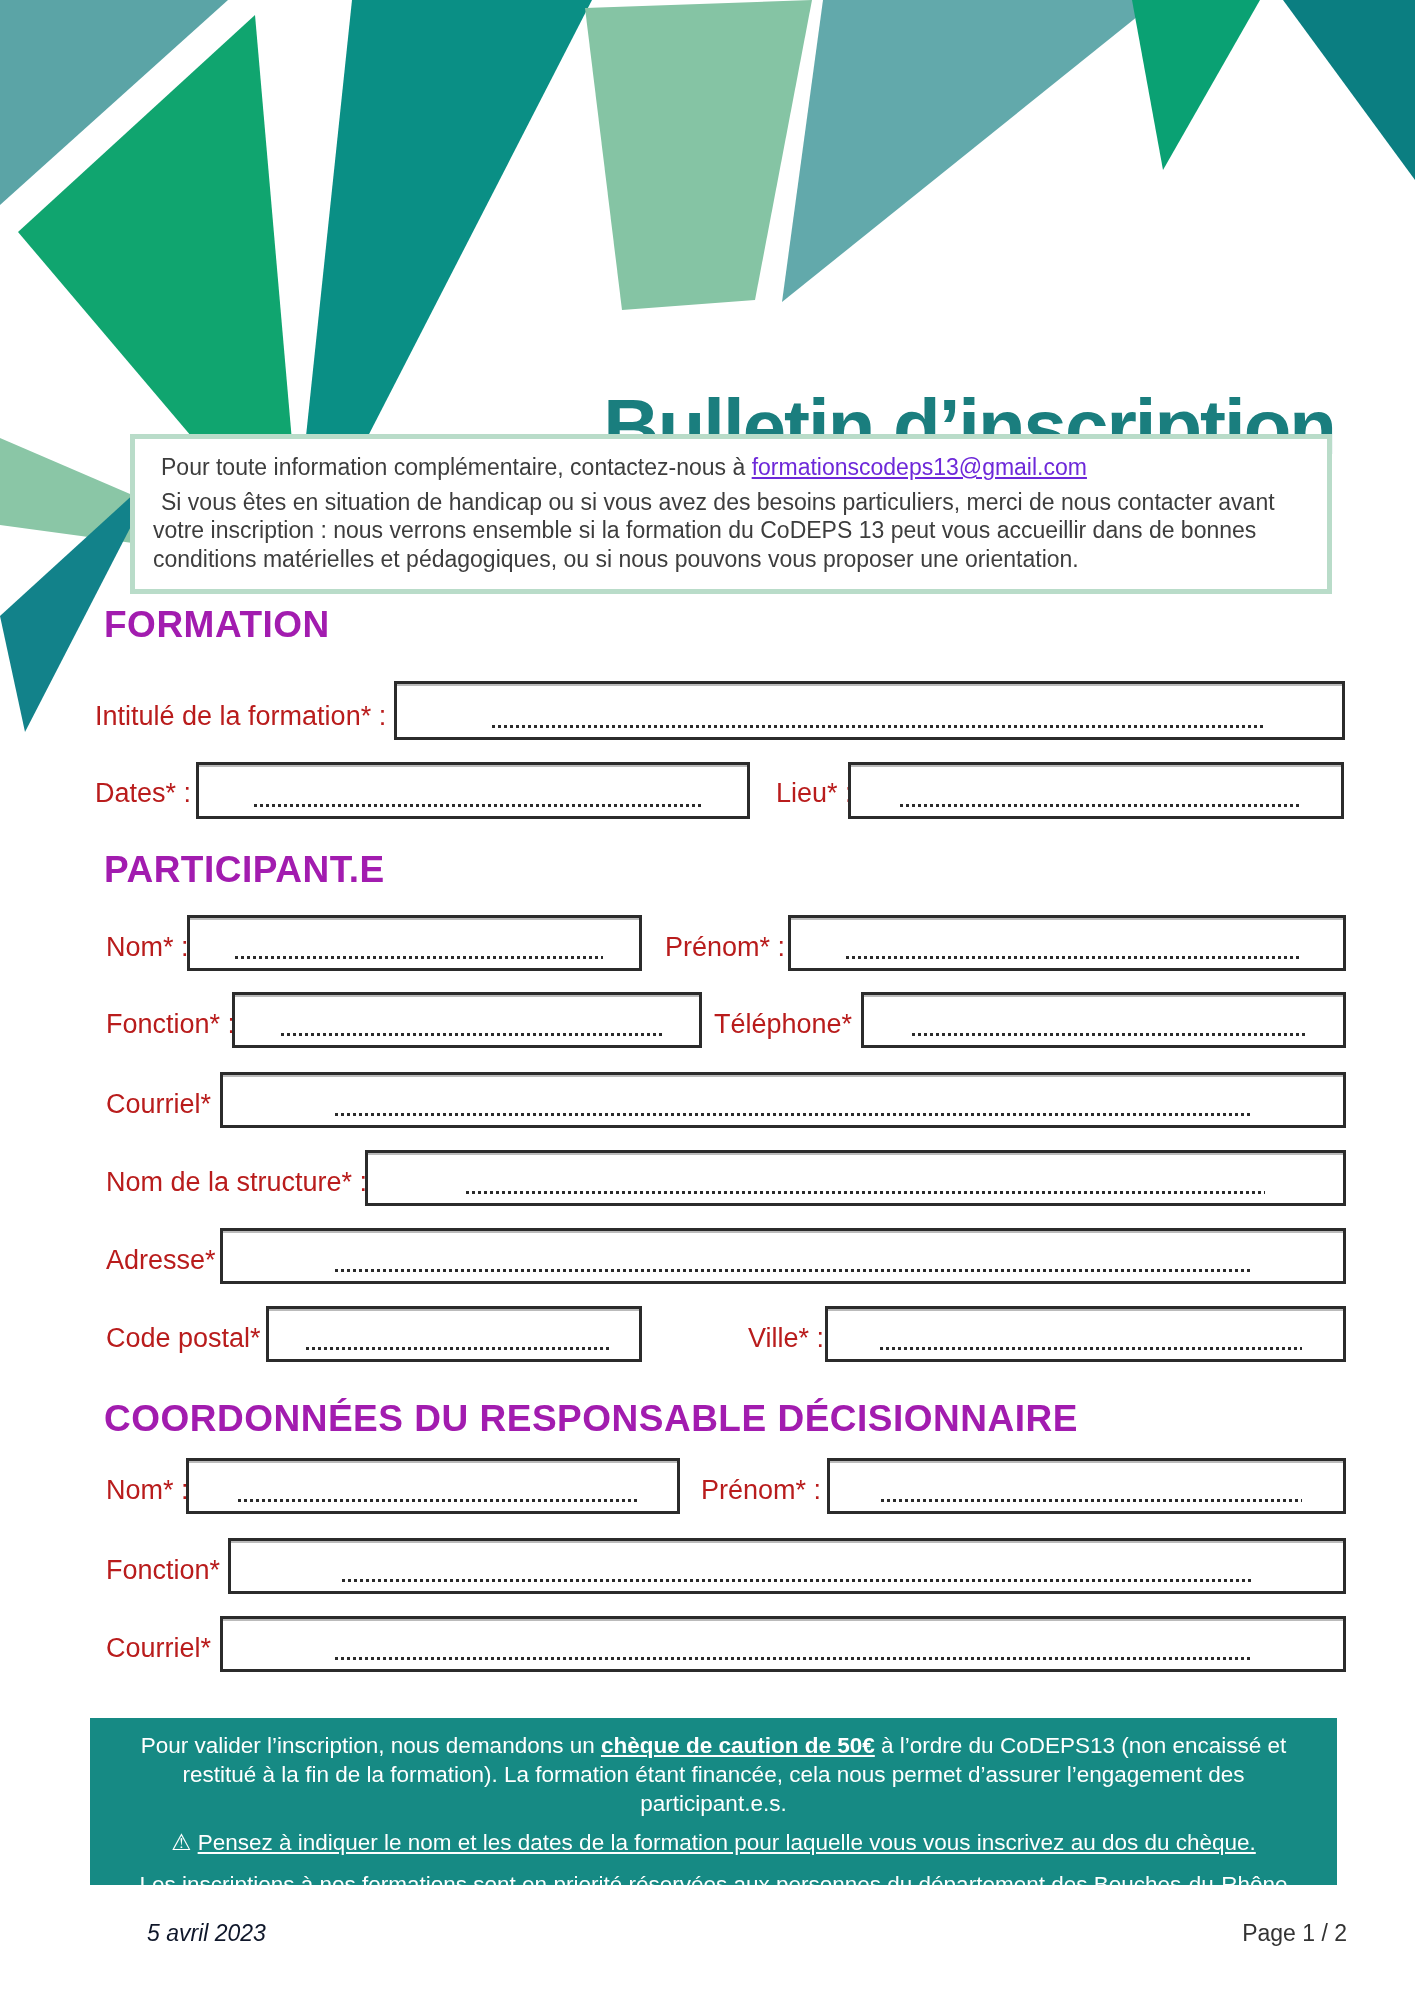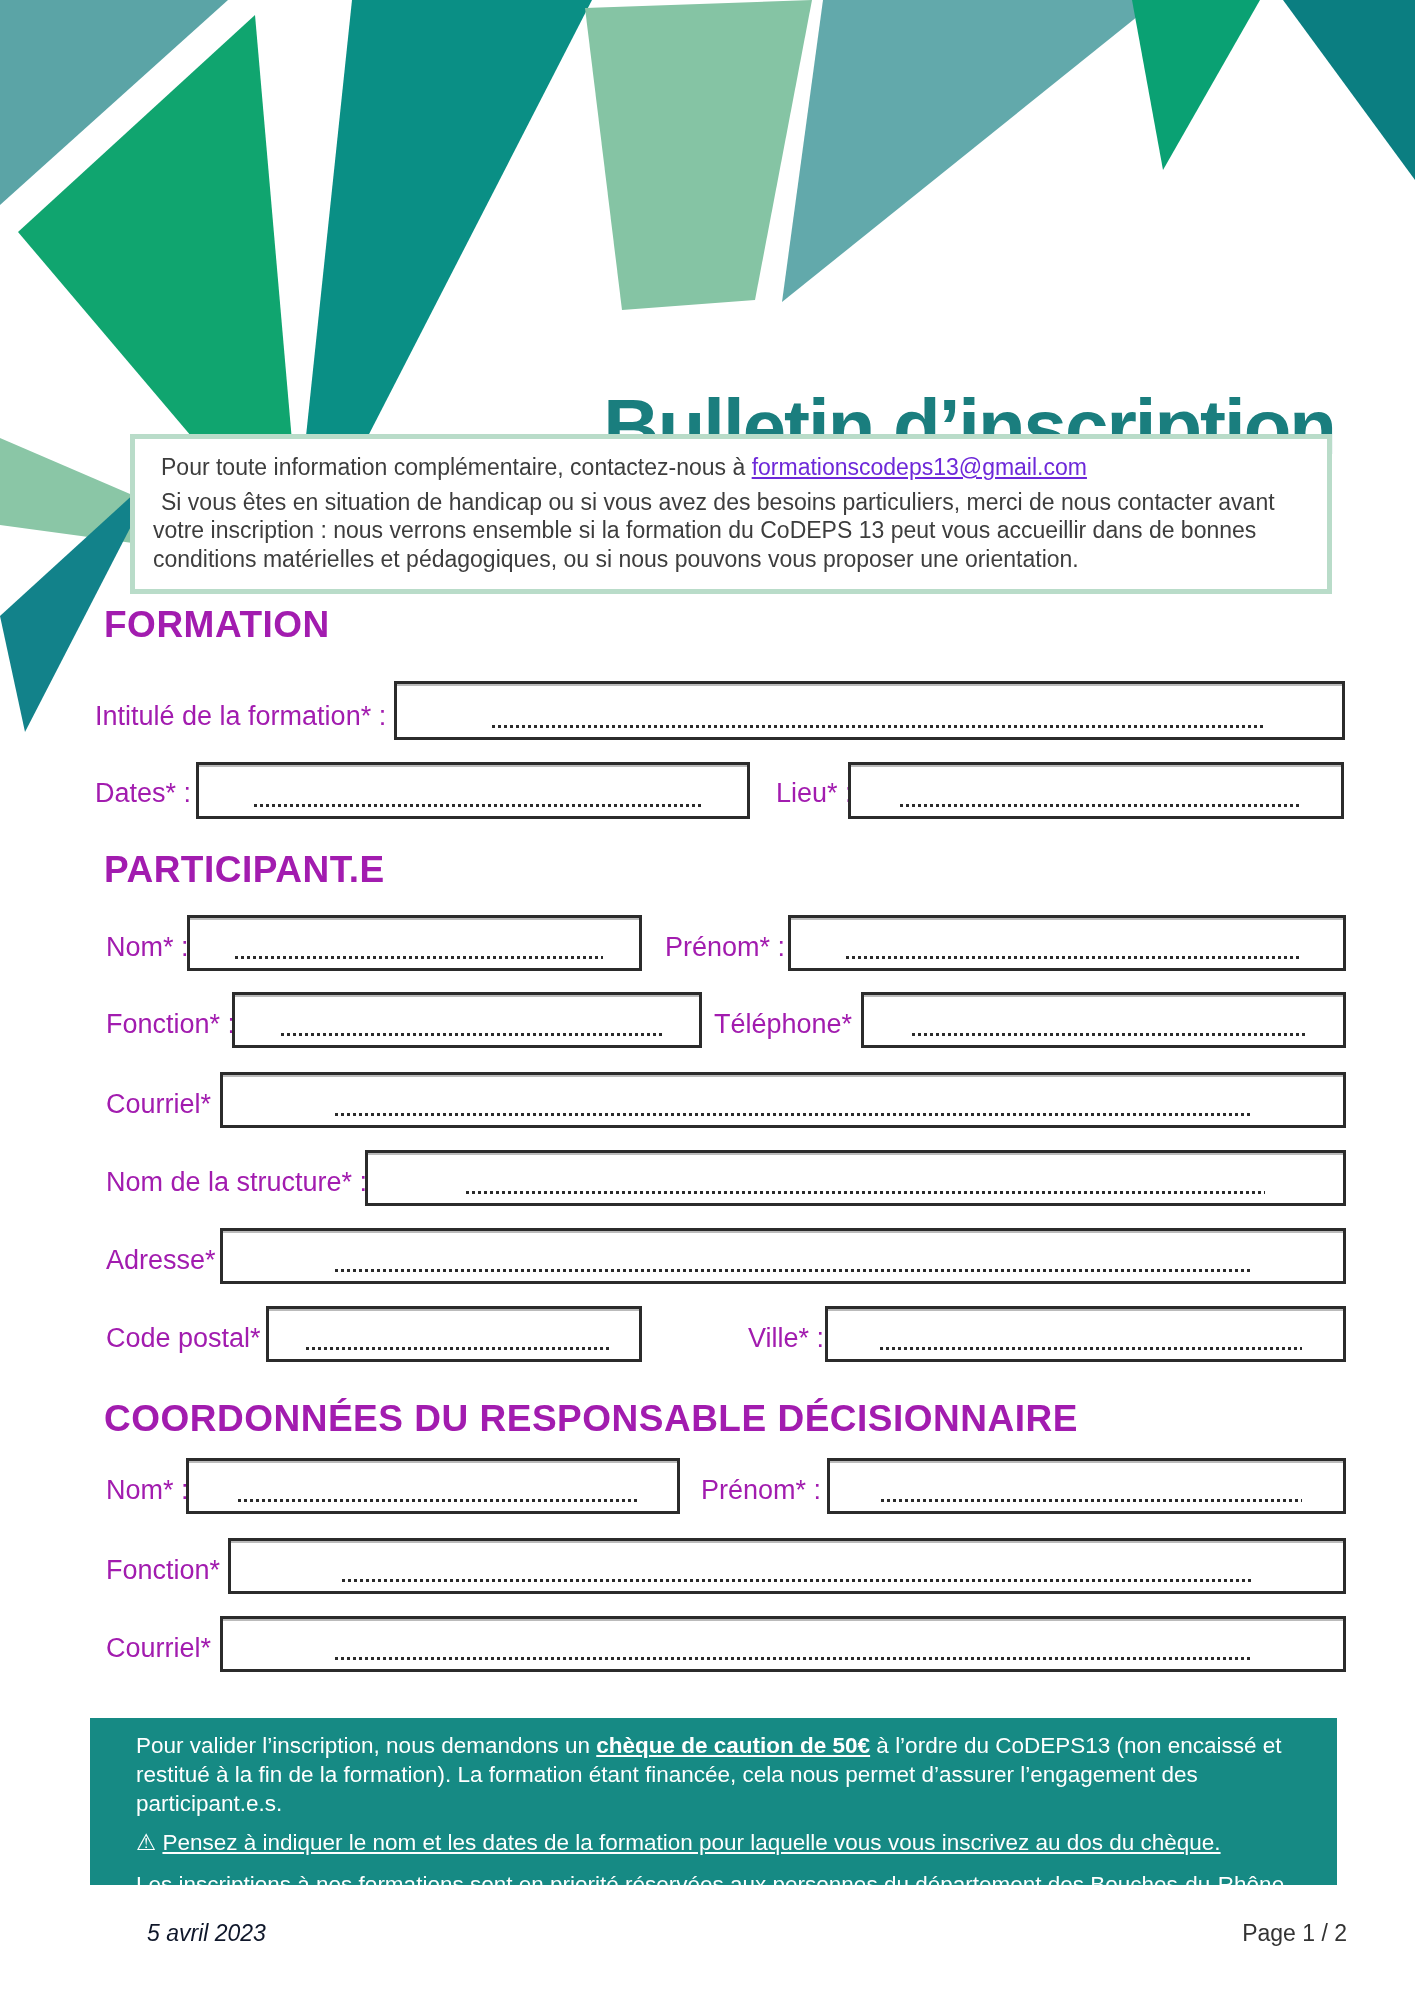--- a/index.html
+++ b/index.html
@@ -43,36 +43,36 @@
 
   
   .sechead{
     position:absolute;
     font-size:37px;font-weight:bold;letter-spacing:0.5px;
     color:#a21caf;white-space:nowrap;
   }
 
   
   .flabel{
-    position:absolute;font-size:27px;color:#a21caf;white-space:nowrap;
+    position:absolute;font-size:27px;color:#b91c1c;white-space:nowrap;
   }
   .fbox{
     position:absolute;border:3px solid #2b2b2b;background:#ffffff;
     box-sizing:border-box;box-shadow:inset 0 2px 0 rgba(60,60,60,.35);
   }
   .dots{
     position:absolute;left:10%;right:8%;bottom:9px;height:3px;
     background-image:repeating-linear-gradient(to right,#2b2b2b 0 3px,transparent 3px 6px);
   }
 
   
   .banner{
     position:absolute;left:90px;top:1718px;width:1247px;height:167px;
     background:#168a84;color:#ffffff;box-sizing:border-box;
-    padding:13px 46px 0 46px;text-align:left;
+    padding:13px 46px 0 46px;text-align:center;
     font-size:22.5px;line-height:29px;
   }
   .banner p{margin:0;}
   .banner .p2{margin-top:10px;}
   .banner .p3{margin-top:13px;}
   .bu{font-weight:bold;text-decoration:underline;}
   .u{text-decoration:underline;}
 
   
   .footer-date{

